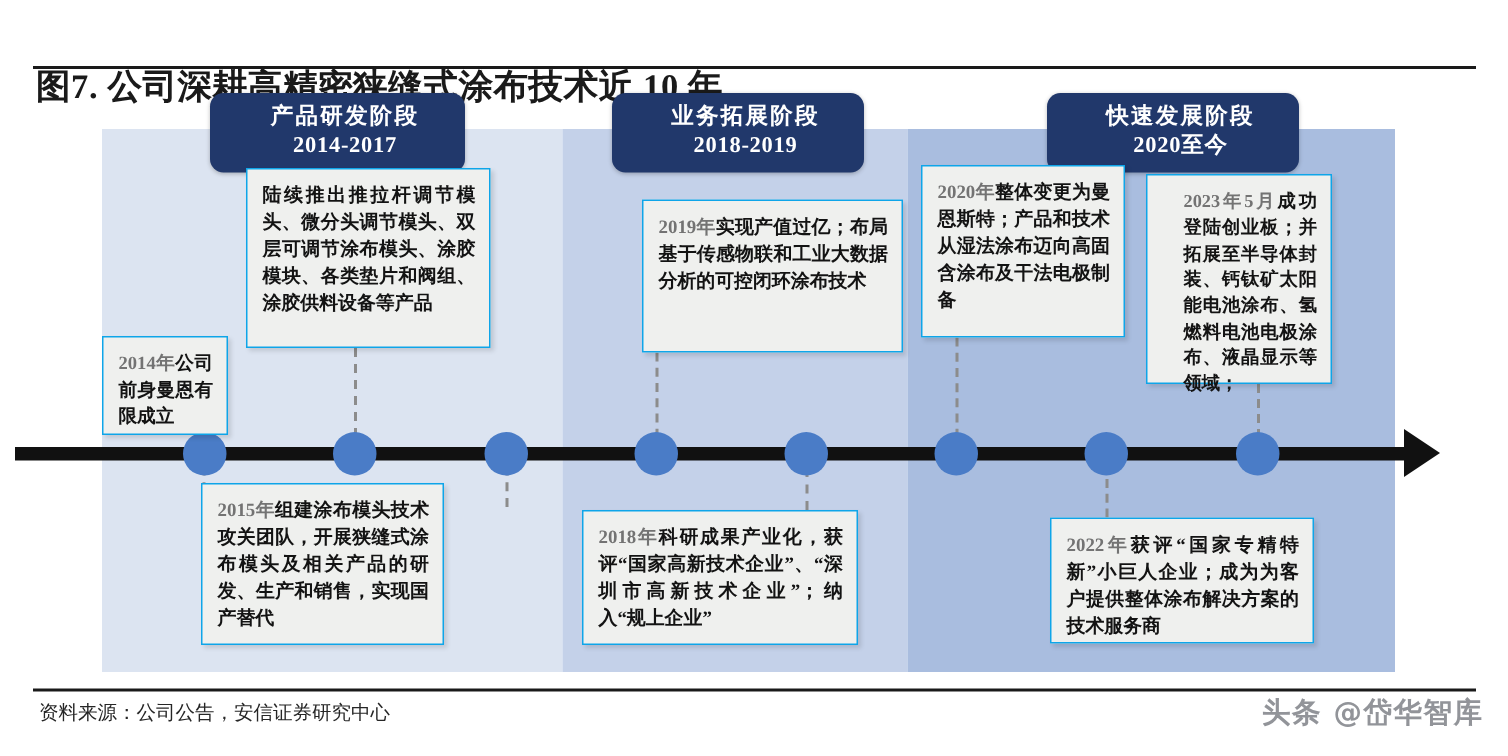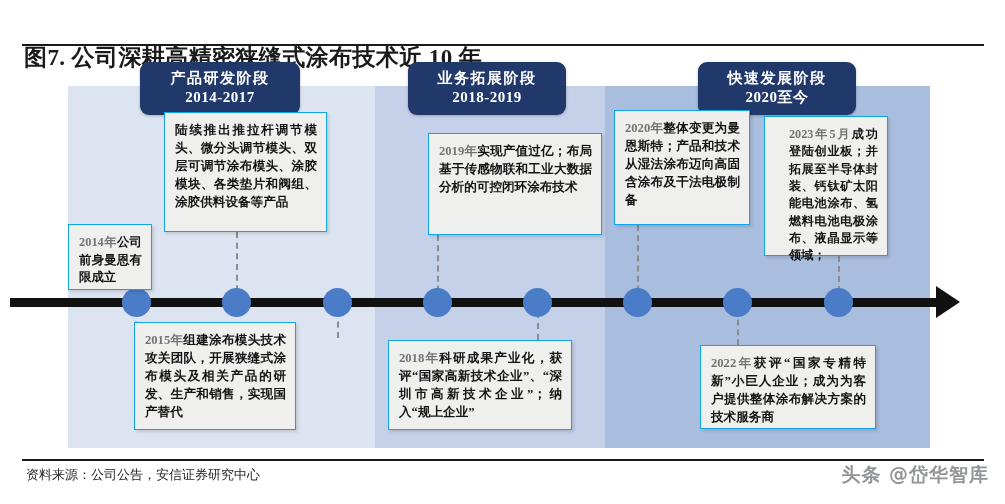--- a/index.html
+++ b/index.html
@@ -37,21 +37,21 @@
 
   .band{position:absolute;top:38px;height:362px;}
   .band.b1{left:68px;width:307px;background:#dce4f1;}
   .band.b2{left:375px;width:230px;background:#c4d1e9;}
   .band.b3{left:605px;width:325px;background:#a9bddf;}
 
   
   .pill{
     position:absolute;background:#21386b;border-radius:9px;
     color:#ffffff;text-align:center;line-height:1.25;
-    padding:7px 0 8px 0;box-shadow:0 1px 3px rgba(0,0,0,.25);
+    padding:7px 0 8px 10px;box-shadow:0 1px 3px rgba(0,0,0,.25);
   }
   .pill .cn{font-size:15px;font-weight:bold;letter-spacing:1.5px;display:block;}
   .pill .yr{font-size:15px;font-weight:bold;letter-spacing:.5px;display:block;
             font-family:"Liberation Serif",serif;}
   .pill.p1{left:140px;top:14px;width:160px;}
   .pill.p2{left:408px;top:14px;width:158px;}
   .pill.p3{left:698px;top:14px;width:158px;}
 
   
   .axis{position:absolute;left:10px;top:250px;width:930px;height:9px;background:#111111;}

